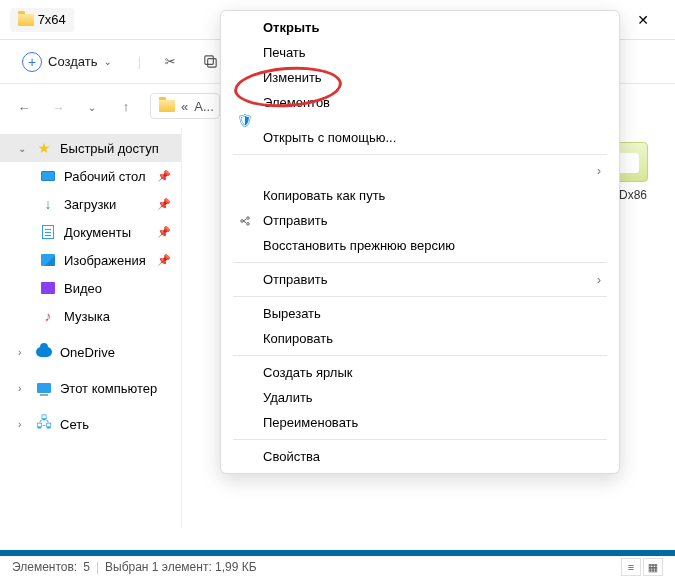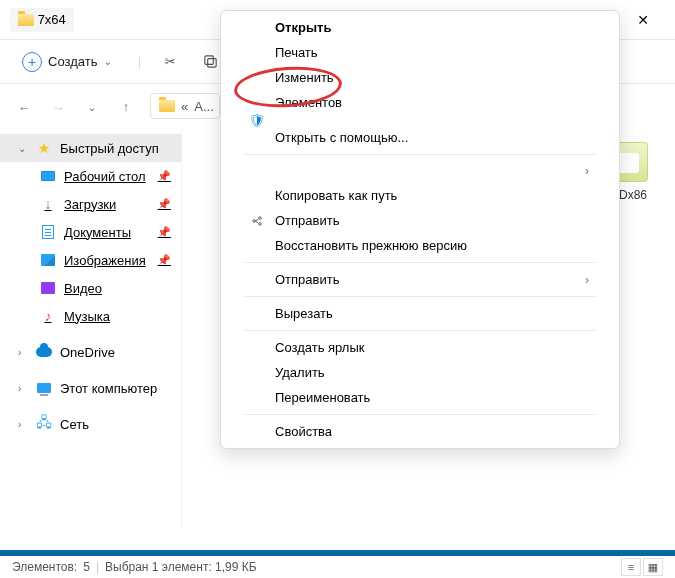--- a/index.html
+++ b/index.html
@@ -23,21 +23,21 @@
 .nav-arrow { width: 20px; color: #666; cursor: pointer; text-align: center; }
 .nav-arrow.disabled { color: #c5c5c5; }
 .addr { display: flex; align-items: center; gap: 6px; border: 1px solid #e0e0e0; border-radius: 4px; padding: 4px 8px; color: #555; width: 70px; }
 
 .body-row { display: flex; height: 400px; }
 
 
 .sidebar { width: 182px; padding: 6px 0; border-right: 1px solid #f0f0f0; overflow-y: auto; }
 .side-item { display: flex; align-items: center; gap: 8px; padding: 6px 10px 6px 18px; cursor: pointer; }
 .side-item.selected { background: #eaeaea; }
-.side-sub { padding-left: 40px; text-decoration: underline; }
+.side-sub { padding-left: 40px; }
 .tree-chevron { width: 10px; font-size: 10px; color: #666; }
 .pin { margin-left: auto; font-size: 11px; color: #999; }
 .side-label { white-space: nowrap; overflow: hidden; text-overflow: ellipsis; }
 
 
 .ic { width: 16px; height: 16px; display: inline-flex; align-items: center; justify-content: center; }
 .ic-folder { width: 16px; height: 12px; background: linear-gradient(#ffe79e,#f7c744); border-radius: 1px; position: relative; }
 .ic-folder::before { content:""; position:absolute; top:-3px; left:0; width:7px; height:3px; background:#f7c744; border-radius:1px 1px 0 0; }
 .ic-star { color: #f5c518; font-size: 14px; }
 .ic-desktop { width:14px; height:10px; background:#2aa0f0; border:1px solid #1b87d0; border-radius:1px; }
@@ -59,21 +59,21 @@
 .content { flex:1; padding: 14px 18px; position:relative; }
 .file-item { display:inline-flex; flex-direction:column; align-items:center; width:90px; gap:6px; cursor:pointer; }
 .file-folder { width:48px; height:36px; background:linear-gradient(#ffe79e,#f7c744); border-radius:3px; position:relative; }
 .file-folder::before { content:""; position:absolute; top:-6px; left:0; width:20px; height:6px; background:#f7c744; border-radius:3px 3px 0 0; }
 .file-item.right { position:absolute; right:6px; top:14px; }
 .file-installer { width:48px; height:40px; background:linear-gradient(#eef6cc,#d7e698); border-radius:4px; border:1px solid #c7d57f; position:relative; }
 .file-installer::after { content:""; position:absolute; left:10px; top:10px; width:28px; height:20px; background:#fff; border-radius:3px; }
 .file-label { font-size:12px; color:#333; text-align:center; width:70px; overflow:hidden; text-overflow:ellipsis; }
 
 
-.ctx { position:absolute; left:220px; top:10px; width:400px; background:#fff; border:1px solid #dcdcdc; border-radius:6px; box-shadow:0 6px 20px rgba(0,0,0,.15); padding:4px 12px; z-index:10; }
+.ctx { position:absolute; left:220px; top:10px; width:400px; background:#fff; border:1px solid #dcdcdc; border-radius:6px; box-shadow:0 6px 20px rgba(0,0,0,.15); padding:4px 0; z-index:10; }
 .ctx-item { display:flex; align-items:center; gap:10px; padding:5px 18px 5px 42px; cursor:pointer; position:relative; font-size:13px; }
 .ctx-item.bold { font-weight:600; }
 .ctx-sep { height:1px; background:#e6e6e6; margin:4px 12px; }
 .ctx-arrow { margin-left:auto; color:#777; font-size:12px; }
 .ctx-icon { position:absolute; left:16px; width:16px; display:inline-flex; align-items:center; justify-content:center; }
 .highlight-ring { position:absolute; border:3px solid #d33; border-radius:50%; width:108px; height:40px; left:234px; top:67px; z-index:11; pointer-events:none; transform:rotate(-4deg); }
 
 
 .statusbar { position:absolute; bottom:0; left:0; right:0; height:28px; border-top:6px solid #0369a1; display:flex; align-items:center; padding:0 12px; font-size:12px; color:#555; gap:6px; background:#fff; }
 .statusbar .spacer { flex:1; }
@@ -242,20 +242,23 @@
     </div>
   <div class="ctx-sep"></div>
   <div class="ctx-item">
       <span>Отправить</span>
       <span class="ctx-arrow">›</span>
     </div>
   <div class="ctx-sep"></div>
   <div class="ctx-item">
       <span>Вырезать</span>
     </div>
+  <div class="ctx-item">
+      <span>Копировать</span>
+    </div>
   <div class="ctx-sep"></div>
   <div class="ctx-item">
       <span>Создать ярлык</span>
     </div>
   <div class="ctx-item">
       <span>Удалить</span>
     </div>
   <div class="ctx-item">
       <span>Переименовать</span>
     </div>

